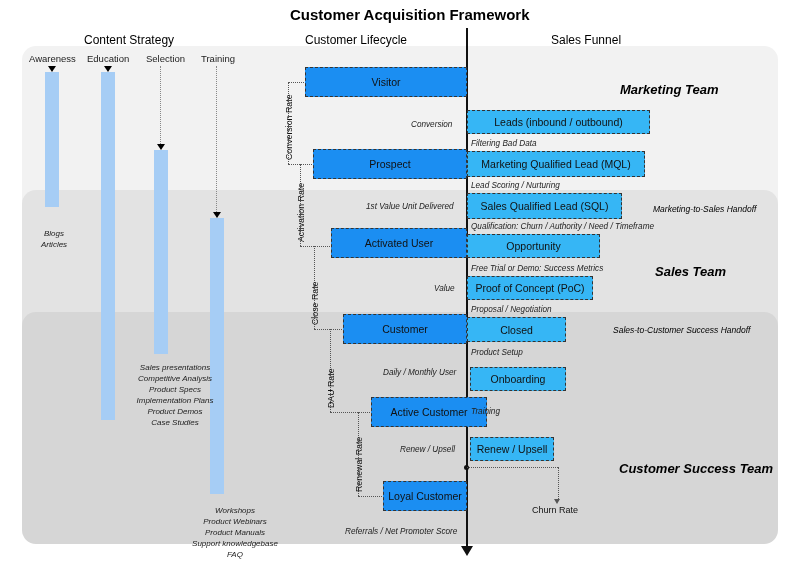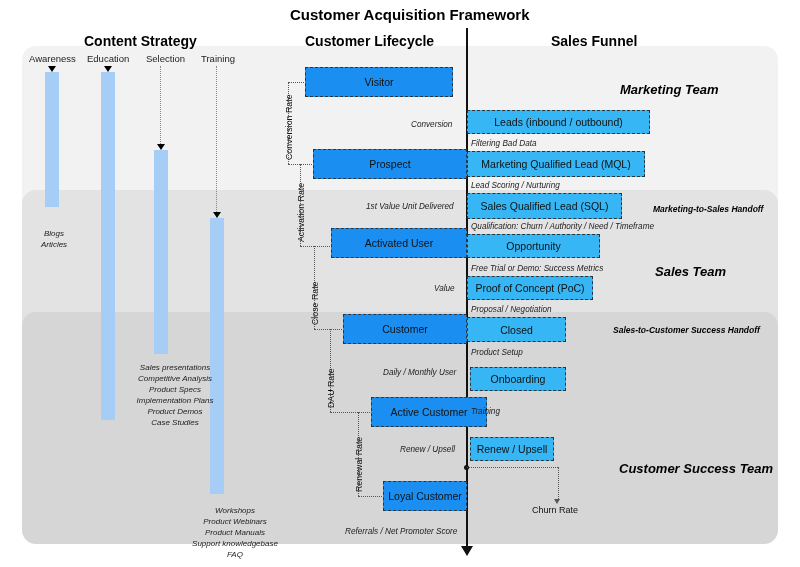--- a/index.html
+++ b/index.html
@@ -7,26 +7,26 @@
   #canvas{position:relative;width:800px;height:567px;background:#ffffff;overflow:hidden;}
 
   
   .zone{position:absolute;}
   .zone-light{background:#f2f2f2;border-radius:14px;}
   .zone-mid{background:#e3e3e3;border-radius:14px;}
   .zone-dark{background:#d6d6d6;border-radius:14px;}
 
   
   .main-title{position:absolute;font-weight:bold;font-size:15px;color:#000;white-space:nowrap;}
-  .col-title{position:absolute;font-weight:bold;font-size:14px;color:#000;white-space:nowrap;}
+  .col-title{position:absolute;font-weight:normal;font-size:12px;color:#000;white-space:nowrap;}
   .stage-label{position:absolute;font-size:9.5px;color:#222;white-space:nowrap;}
 
   
   .team-label{position:absolute;font-weight:bold;font-style:italic;font-size:13px;color:#000;white-space:nowrap;}
-  .handoff-label{position:absolute;font-weight:bold;font-style:italic;font-size:8.5px;color:#000;white-space:nowrap;}
+  .handoff-label{position:absolute;font-weight:normal;font-style:italic;font-size:8.5px;color:#000;white-space:nowrap;}
 
   
   .box{position:absolute;box-sizing:border-box;display:flex;align-items:center;
        justify-content:center;border:1px dashed #333;color:#111;font-size:10.5px;}
   .box.dark{background:#1b8ef2;}
   .box.light{background:#36b6f5;}
 
   
   .cbar{position:absolute;background:#a6cdf5;}
   .cbar-dotted{position:absolute;border-left:1px dotted #888;}
@@ -118,21 +118,21 @@
   <div class="vline" style="left:330px;top:329px;height:83px;"></div>
   <div class="hline" style="left:330px;top:329px;width:14px;"></div>
   <div class="hline" style="left:330px;top:412px;width:40px;"></div>
   <div class="rate-label" style="left:326px;top:408px;">DAU Rate</div>
 
   <div class="vline" style="left:358px;top:412px;height:84px;"></div>
   <div class="hline" style="left:358px;top:412px;width:14px;"></div>
   <div class="hline" style="left:358px;top:496px;width:26px;"></div>
   <div class="rate-label" style="left:354px;top:492px;">Renewal Rate</div>
 
-  <div class="box dark" style="left:305px;top:67px;width:148px;height:30px;">
+  <div class="box dark" style="left:305px;top:67px;width:162px;height:30px;">
     <span>Visitor</span>
   </div>
   <div class="box dark" style="left:313px;top:149px;width:154px;height:30px;">
     <span>Prospect</span>
   </div>
   <div class="box dark" style="left:331px;top:228px;width:136px;height:30px;">
     <span>Activated User</span>
   </div>
   <div class="box dark" style="left:343px;top:314px;width:124px;height:30px;">
     <span>Customer</span>

